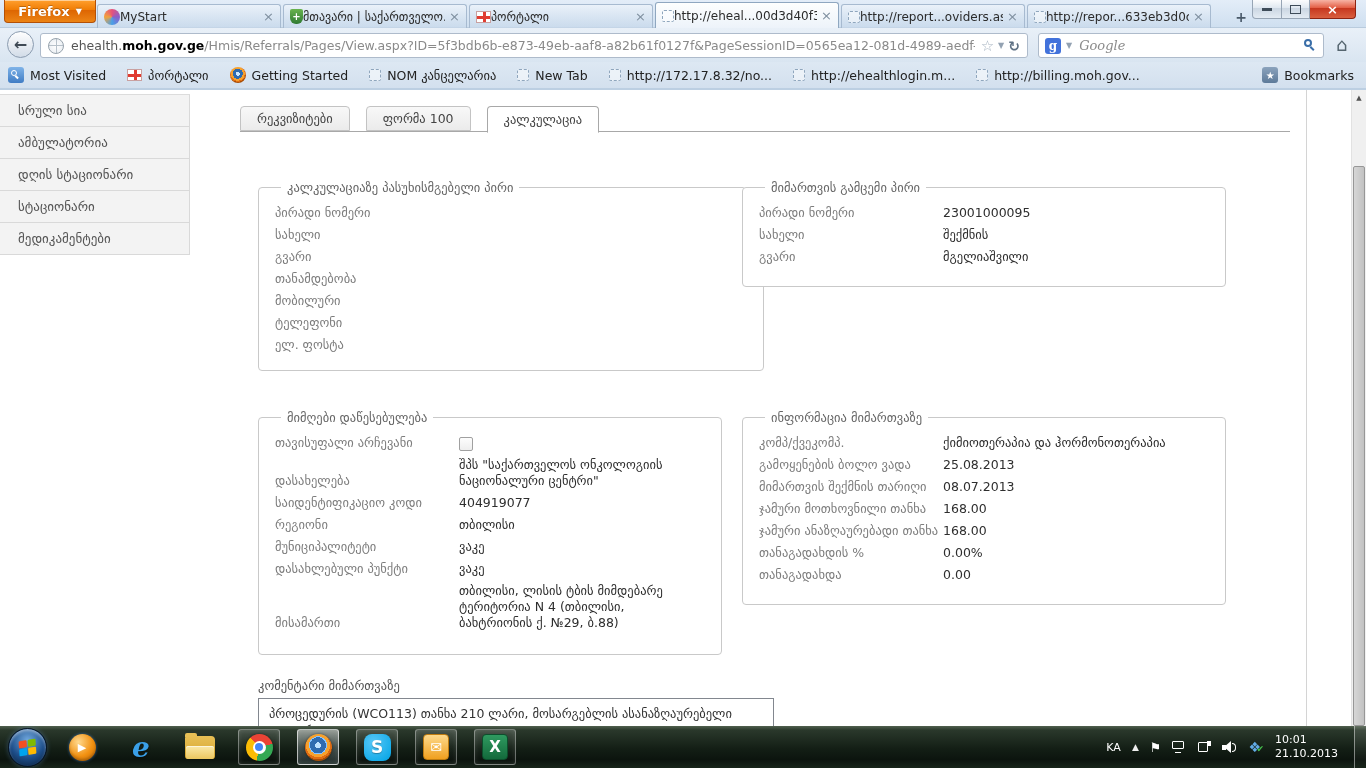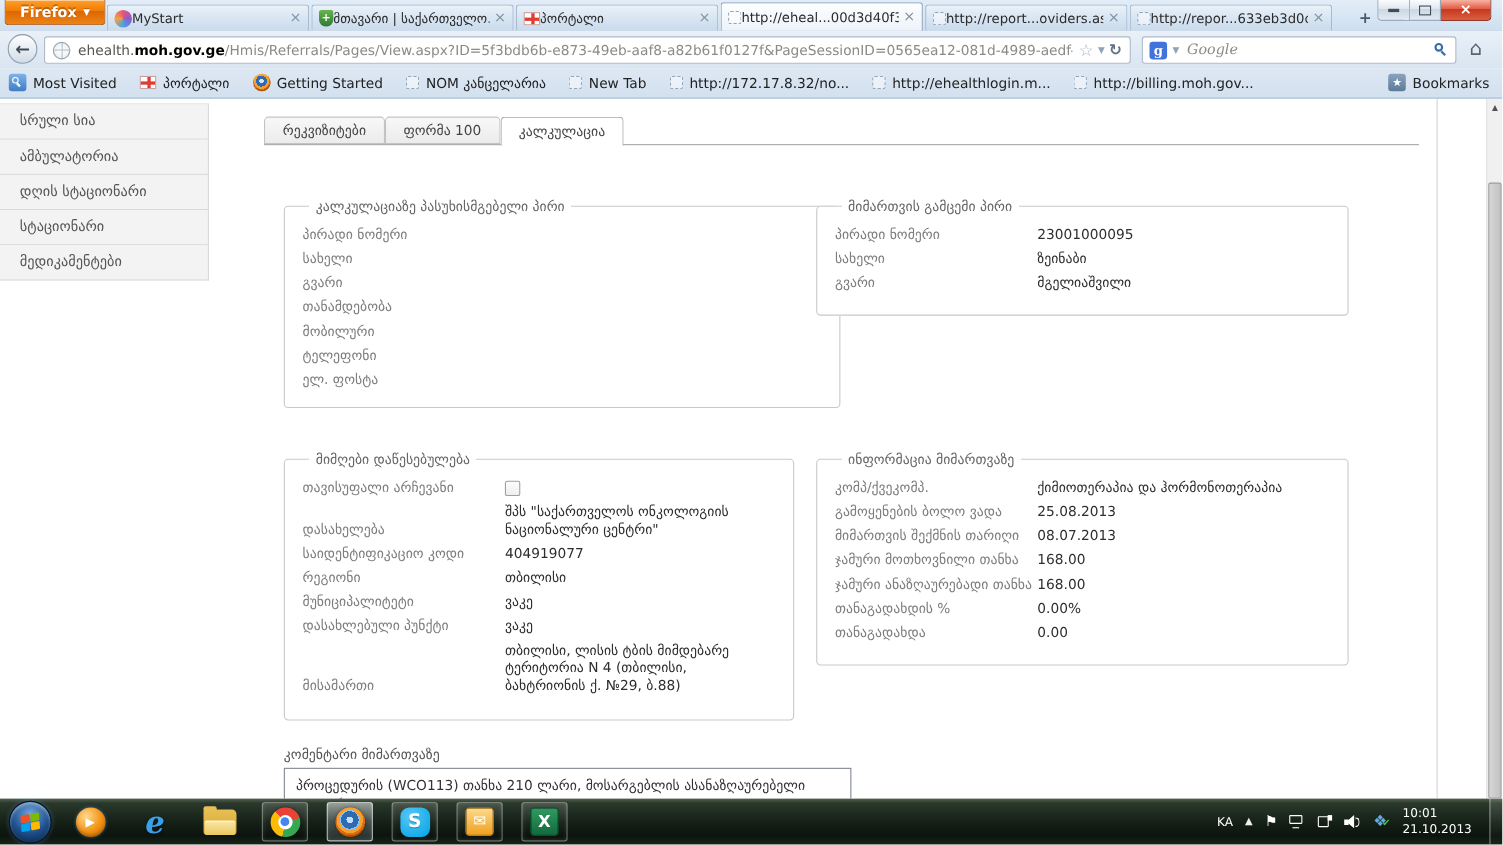--- a/index.html
+++ b/index.html
@@ -87,21 +87,21 @@
   .ti-most-visited::before{content:"";position:absolute;left:3px;top:3px;width:6px;height:6px;border:1.5px solid #fff;border-radius:50%;box-sizing:border-box;}
   .ti-most-visited::after{content:"";position:absolute;left:8px;top:8px;width:4px;height:1.5px;background:#fff;transform:rotate(45deg);transform-origin:0 0;}
   .ti-star{border-radius:3px;background:linear-gradient(#8ba3bd,#5d7a99);color:#fff;font-size:10px;}
 
   
   .viewport{position:absolute;top:90px;left:0;width:1366px;height:636px;background:#fff;overflow:hidden;}
   .sidebar{position:absolute;left:0;top:4px;width:190px;border-top:1px solid #dcdcdc;box-sizing:border-box;}
   .side-item{height:32px;background:#f3f3f3;border-bottom:1px solid #d9d9d9;border-right:1px solid #d9d9d9;
     display:flex;align-items:center;padding-left:18px;font-size:13px;color:#555;box-sizing:border-box;}
   .content-right-border{position:absolute;left:1306px;top:0;width:1px;height:636px;background:#d4d4d4;}
-  .ctabs{position:absolute;left:240px;top:16px;height:26px;display:flex;gap:0;z-index:2;}
+  .ctabs{position:absolute;left:240px;top:16px;height:26px;display:flex;gap:16px;z-index:2;}
   .ctab{padding:0 16px;display:flex;align-items:center;background:linear-gradient(#f8f8f8,#ebebeb);
     border:1px solid #c3c3c3;border-radius:4px 4px 0 0;font-size:12.5px;color:#444;height:25px;box-sizing:border-box;}
   .ctab.active{background:#fff;border-color:#a8a8a8;border-bottom-color:#fff;height:27px;position:relative;}
   .tabs-underline{position:absolute;left:240px;top:41px;width:1050px;height:1px;background:#a8a8a8;z-index:1;}
 
   fieldset.fs{position:absolute;margin:0;border:1px solid #c9c9c9;border-radius:4px;
     padding:10px 16px 8px;box-sizing:border-box;background:#fff;}
   fieldset.fs legend{font-size:12.5px;color:#666;padding:0 6px;margin-left:6px;}
   .fs0{left:258px;top:90px;width:506px;height:191px;}
   .fs1{left:742px;top:90px;width:484px;height:107px;}
@@ -350,21 +350,21 @@
           </div>
         </fieldset>
         <fieldset class="fs fs1">
           <legend>მიმართვის გამცემი პირი</legend>
           <div class="row">
             <span class="lbl">პირადი ნომერი</span>
             <span class="val">23001000095</span>
           </div>
           <div class="row">
             <span class="lbl">სახელი</span>
-            <span class="val">ზეინაბი</span>
+            <span class="val">შექმნის</span>
           </div>
           <div class="row">
             <span class="lbl">გვარი</span>
             <span class="val">მგელიაშვილი</span>
           </div>
         </fieldset>
         <fieldset class="fs fs2">
           <legend>მიმღები დაწესებულება</legend>
           <div class="row">
             <span class="lbl">თავისუფალი არჩევანი</span>

